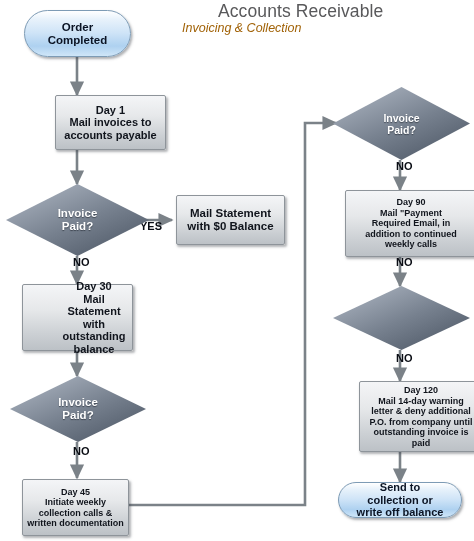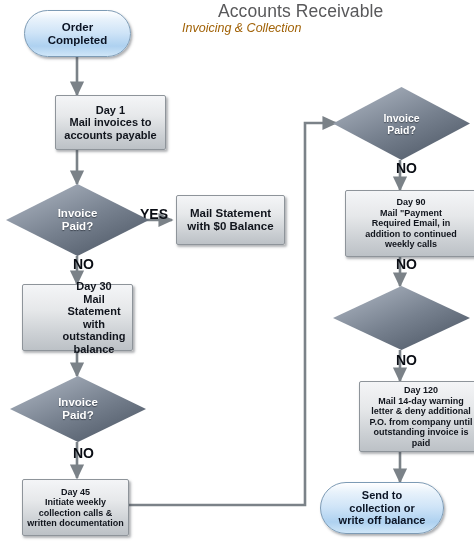--- a/index.html
+++ b/index.html
@@ -88,21 +88,21 @@
     left: 0; top: 0; right: 0; bottom: 0;
     z-index: 1;
     background: linear-gradient(157deg, #c2c9d2 0%, #9aa3b0 22%, #77818f 52%, #5d6775 78%, #4e5765 100%);
     clip-path: polygon(50% 0%, 100% 50%, 50% 100%, 0% 50%);
     filter: drop-shadow(1.5px 2px 2px rgba(60,65,72,0.45));
   }
 
   
   .edge-label {
     position: absolute;
-    font-size: 14px;
+    font-size: 11px;
     font-weight: bold;
     color: #0a0d14;
     white-space: nowrap;
   }
 
   .t9   { font-size: 9px;    line-height: 10.5px; }
   .t105 { font-size: 10.5px; line-height: 12px;   }
   .t11  { font-size: 11px;   line-height: 12.5px; }
   .t115 { font-size: 11.5px; line-height: 13px;   }
 </style>
@@ -188,24 +188,24 @@
   </div>
 
   <div class="node diamond t105" style="left:333px; top:286px; width:137px; height:64px;">
     <span class="dshape"></span>
   </div>
 
   <div class="node box t9" style="left:338px; top:381px; width:124px; height:71px;margin-left:21px;">
     <span class="label">Day 120<br>Mail 14-day warning<br>letter &amp; deny additional<br>P.O. from company until<br>outstanding invoice is<br>paid</span>
   </div>
 
-  <div class="node term t11" style="left:320px; top:482px; width:124px; height:52px;">
+  <div class="node term t11" style="left:338px; top:482px; width:124px; height:36px;">
     <span class="label">Send to<br>collection or<br>write off balance</span>
   </div>
 
-  <div class="edge-label" style="left:140px; top:206px;">YES</div>
+  <div class="edge-label" style="left:140px; top:220px;">YES</div>
   <div class="edge-label" style="left:73px; top:256px;">NO</div>
   <div class="edge-label" style="left:73px; top:445px;">NO</div>
   <div class="edge-label" style="left:396px; top:160px;">NO</div>
   <div class="edge-label" style="left:396px; top:256px;">NO</div>
   <div class="edge-label" style="left:396px; top:352px;">NO</div>
 
 </div>
 
 </body></html>

